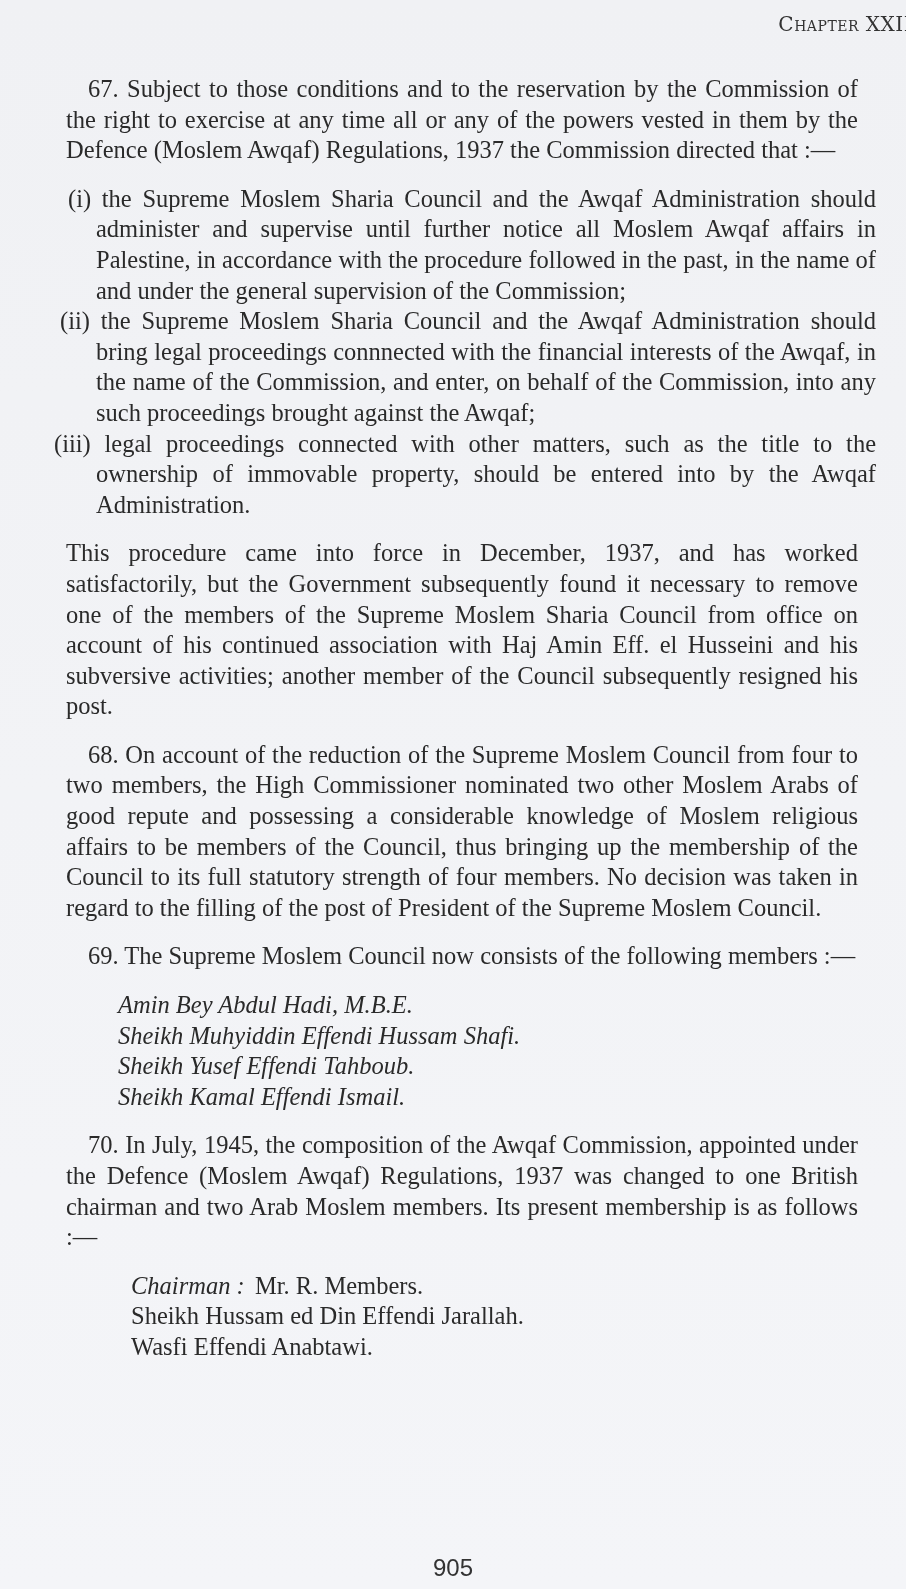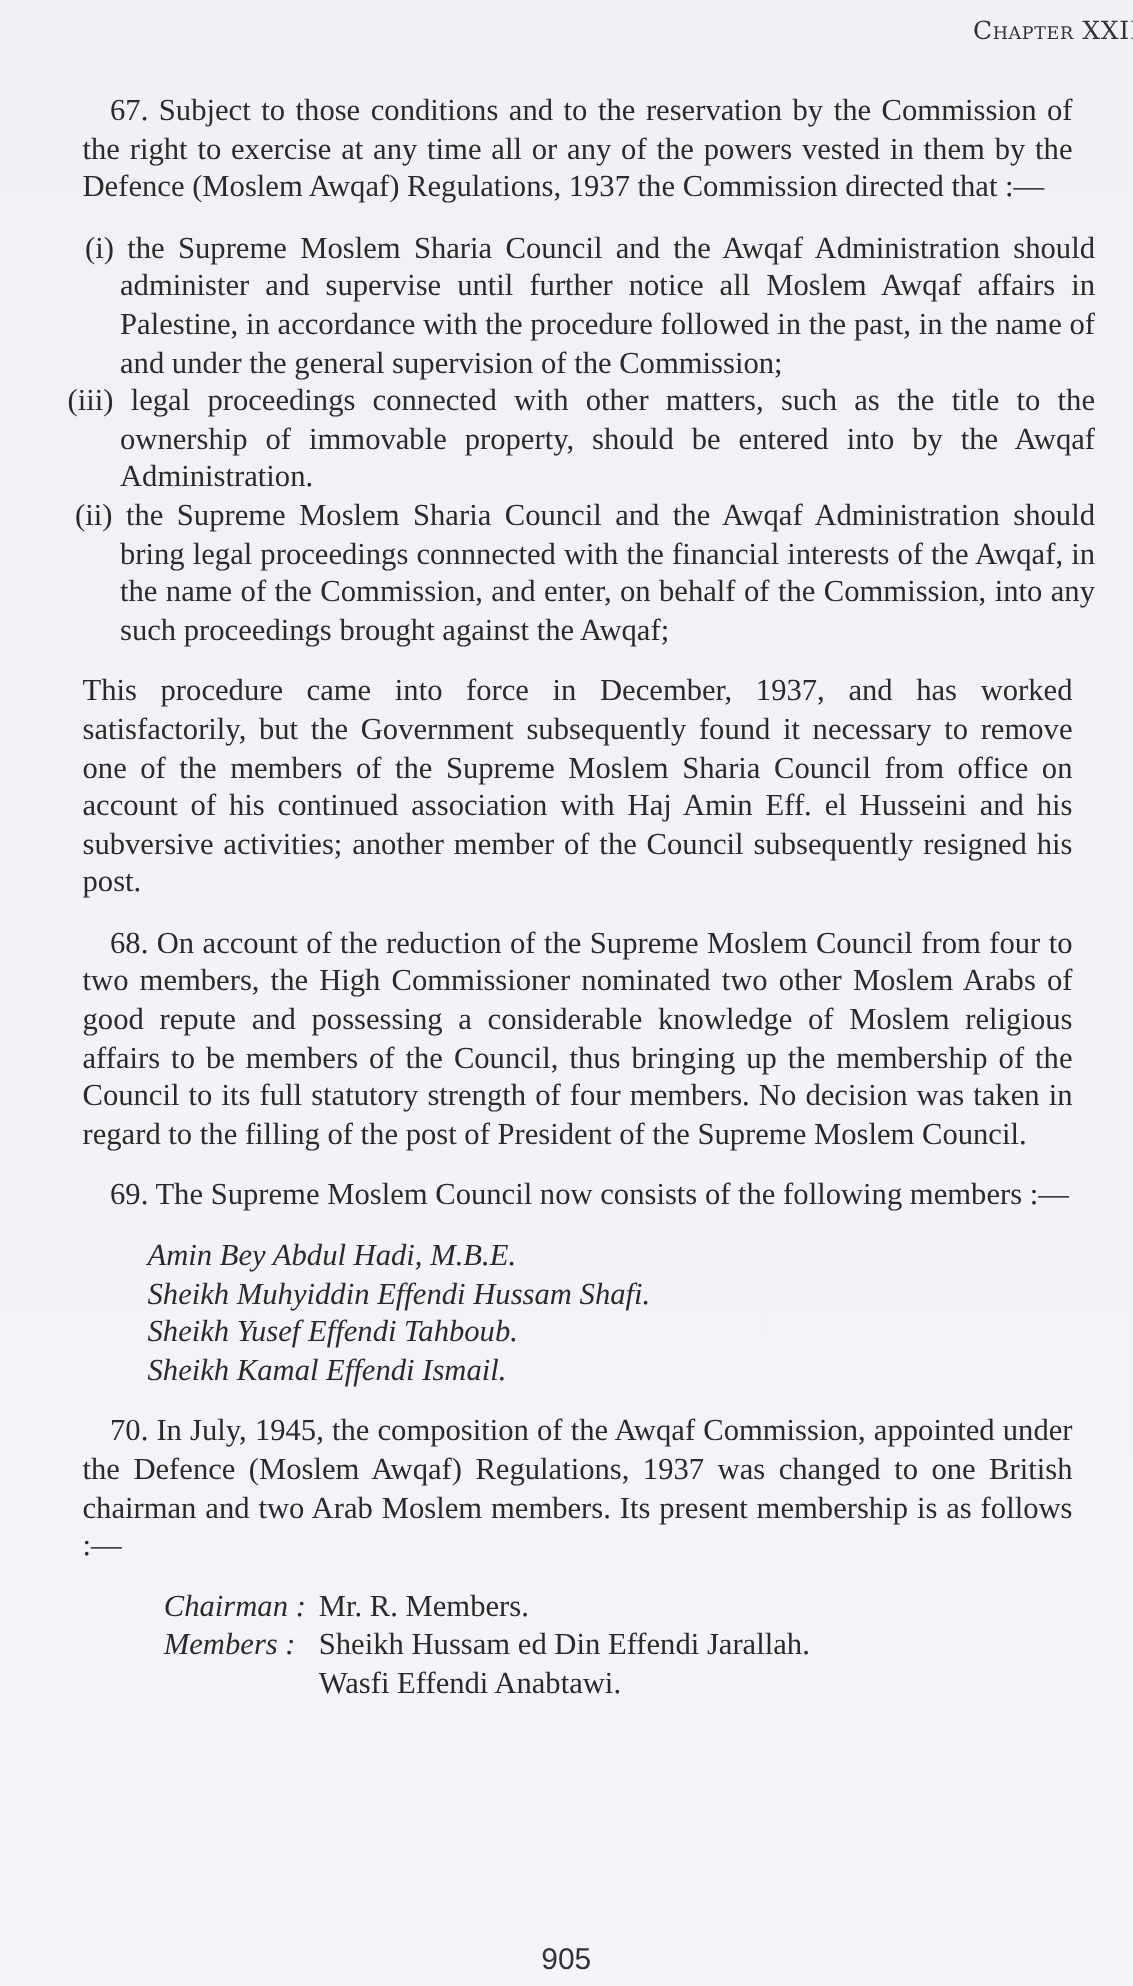--- a/index.html
+++ b/index.html
@@ -38,42 +38,41 @@
 </style>
 </head>
 <body>
 
 <div class="page">
   <div class="running-head">Chapter XXII.</div>
 
   <div class="body-text">
     <p class="para">67. Subject to those conditions and to the reservation by the Commission of the right to exercise at any time all or any of the powers vested in them by the Defence (Moslem Awqaf) Regulations, 1937 the Commission directed that :—</p>
     <p class="clause">(i) the Supreme Moslem Sharia Council and the Awqaf Administration should administer and supervise until further notice all Moslem Awqaf affairs in Palestine, in accordance with the procedure followed in the past, in the name of and under the general supervision of the Commission;</p>
+    <p class="clause c2">(ii) the Supreme Moslem Sharia Council and the Awqaf Administration should bring legal proceedings connnected with the financial interests of the Awqaf, in the name of the Commission, and enter, on behalf of the Commission, into any such proceedings brought against the Awqaf;</p>
     <p class="clause c3">(iii) legal proceedings connected with other matters, such as the title to the ownership of immovable property, should be entered into by the Awqaf Administration.</p>
-    <p class="clause c2">(ii) the Supreme Moslem Sharia Council and the Awqaf Administration should bring legal proceedings connnected with the financial interests of the Awqaf, in the name of the Commission, and enter, on behalf of the Commission, into any such proceedings brought against the Awqaf;</p>
     <p class="para noindent">This procedure came into force in December, 1937, and has worked satisfactorily, but the Government subsequently found it necessary to remove one of the members of the Supreme Moslem Sharia Council from office on account of his continued association with Haj Amin Eff. el Husseini and his subversive activities; another member of the Council subsequently resigned his post.</p>
 
     <p class="para">68. On account of the reduction of the Supreme Moslem Council from four to two members, the High Commissioner nominated two other Moslem Arabs of good repute and possessing a considerable knowledge of Moslem religious affairs to be members of the Council, thus bringing up the membership of the Council to its full statutory strength of four members. No decision was taken in regard to the filling of the post of President of the Supreme Moslem Council.</p>
 
     <p class="para">69. The Supreme Moslem Council now consists of the following members :—</p>
     <div class="member-list">
       <div>Amin Bey Abdul Hadi, M.B.E.</div>
       <div>Sheikh Muhyiddin Effendi Hussam Shafi.</div>
       <div>Sheikh Yusef Effendi Tahboub.</div>
       <div>Sheikh Kamal Effendi Ismail.</div>
     </div>
 
     <p class="para">70. In July, 1945, the composition of the Awqaf Commission, appointed under the Defence (Moslem Awqaf) Regulations, 1937 was changed to one British chairman and two Arab Moslem members. Its present membership is as follows :—</p>
     <div class="roster">
       <div class="roster-row">
         <span class="roster-role">Chairman :</span>
         <span class="roster-names">Mr. R. Members.</span>
       </div>
       <div class="roster-row">
-        <span class="roster-role">Members :</span>
         <span class="roster-names">
           <div>Sheikh Hussam ed Din Effendi Jarallah.</div>
           <div>Wasfi Effendi Anabtawi.</div>
         </span>
       </div>
     </div>
   </div>
 
   <div class="folio">905</div>
 </div>

